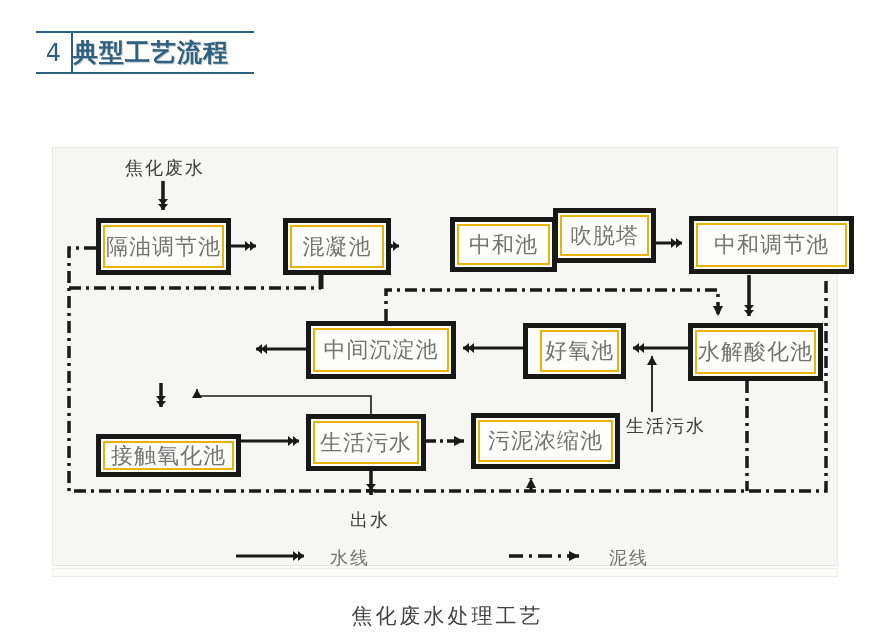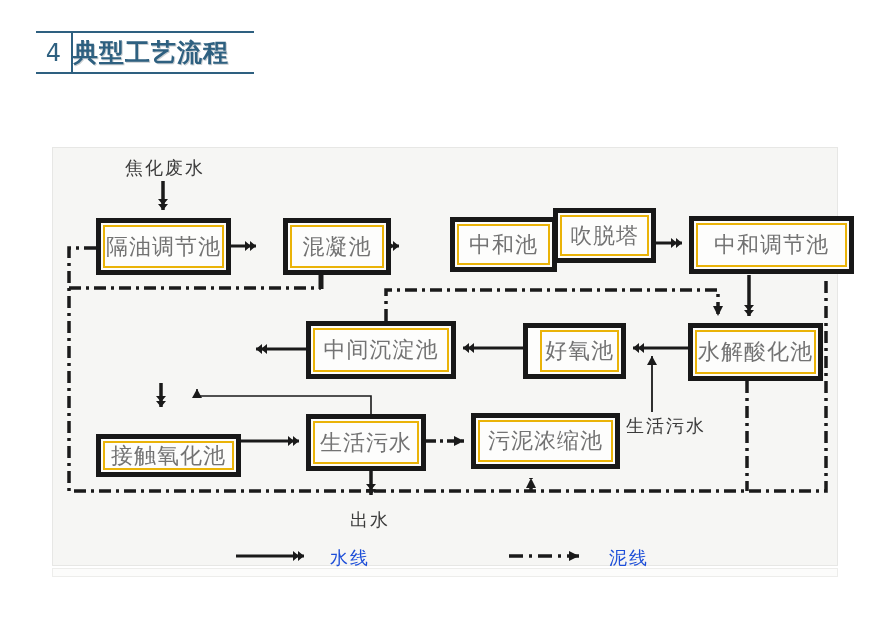--- a/index.html
+++ b/index.html
@@ -25,21 +25,21 @@
 
   .flow-svg { position: absolute; left: 0; top: 0; width: 786px; height: 419px; }
 
   .pbox { position: absolute; border: 5px solid #181818; background: #fdfdfc; padding: 2px; }
   .pbox-inner { width: 100%; height: 100%; border: 2px solid #eab308; background: #fdfdfc;
     display: flex; align-items: center; justify-content: center;
     font-size: 22px; color: #737373; white-space: nowrap; letter-spacing: 1px; }
 
   .flabel { position: absolute; font-size: 18px; color: #3a3a3a; letter-spacing: 2px; white-space: nowrap; }
 
-  .legend-label { position: absolute; font-size: 18px; color: #1d4ed8; letter-spacing: 2px; text-align: right; }
+  .legend-label { position: absolute; font-size: 18px; color: #737373; letter-spacing: 2px; text-align: right; }
 
   
   .caption { position: absolute; left: 0; top: 602px; width: 895px; text-align: center;
     font-size: 21px; color: #424242; letter-spacing: 3px; }
 </style>
 </head>
 <body>
 
 <div class="page">
 
@@ -137,13 +137,14 @@
 
     <div class="flabel" style="left:573px; top:266px;">生活污水</div>
     <div class="flabel" style="left:297px; top:360px;">出水</div>
 
     <div class="legend-label" style="left:277px; top:398px;">水线</div>
     <div class="legend-label" style="left:556px; top:398px;">泥线</div>
   </div>
 
   <div class="fig-strip"></div>
 
+  <div class="caption">焦化废水处理工艺</div>
 </div>
 
 </body></html>

